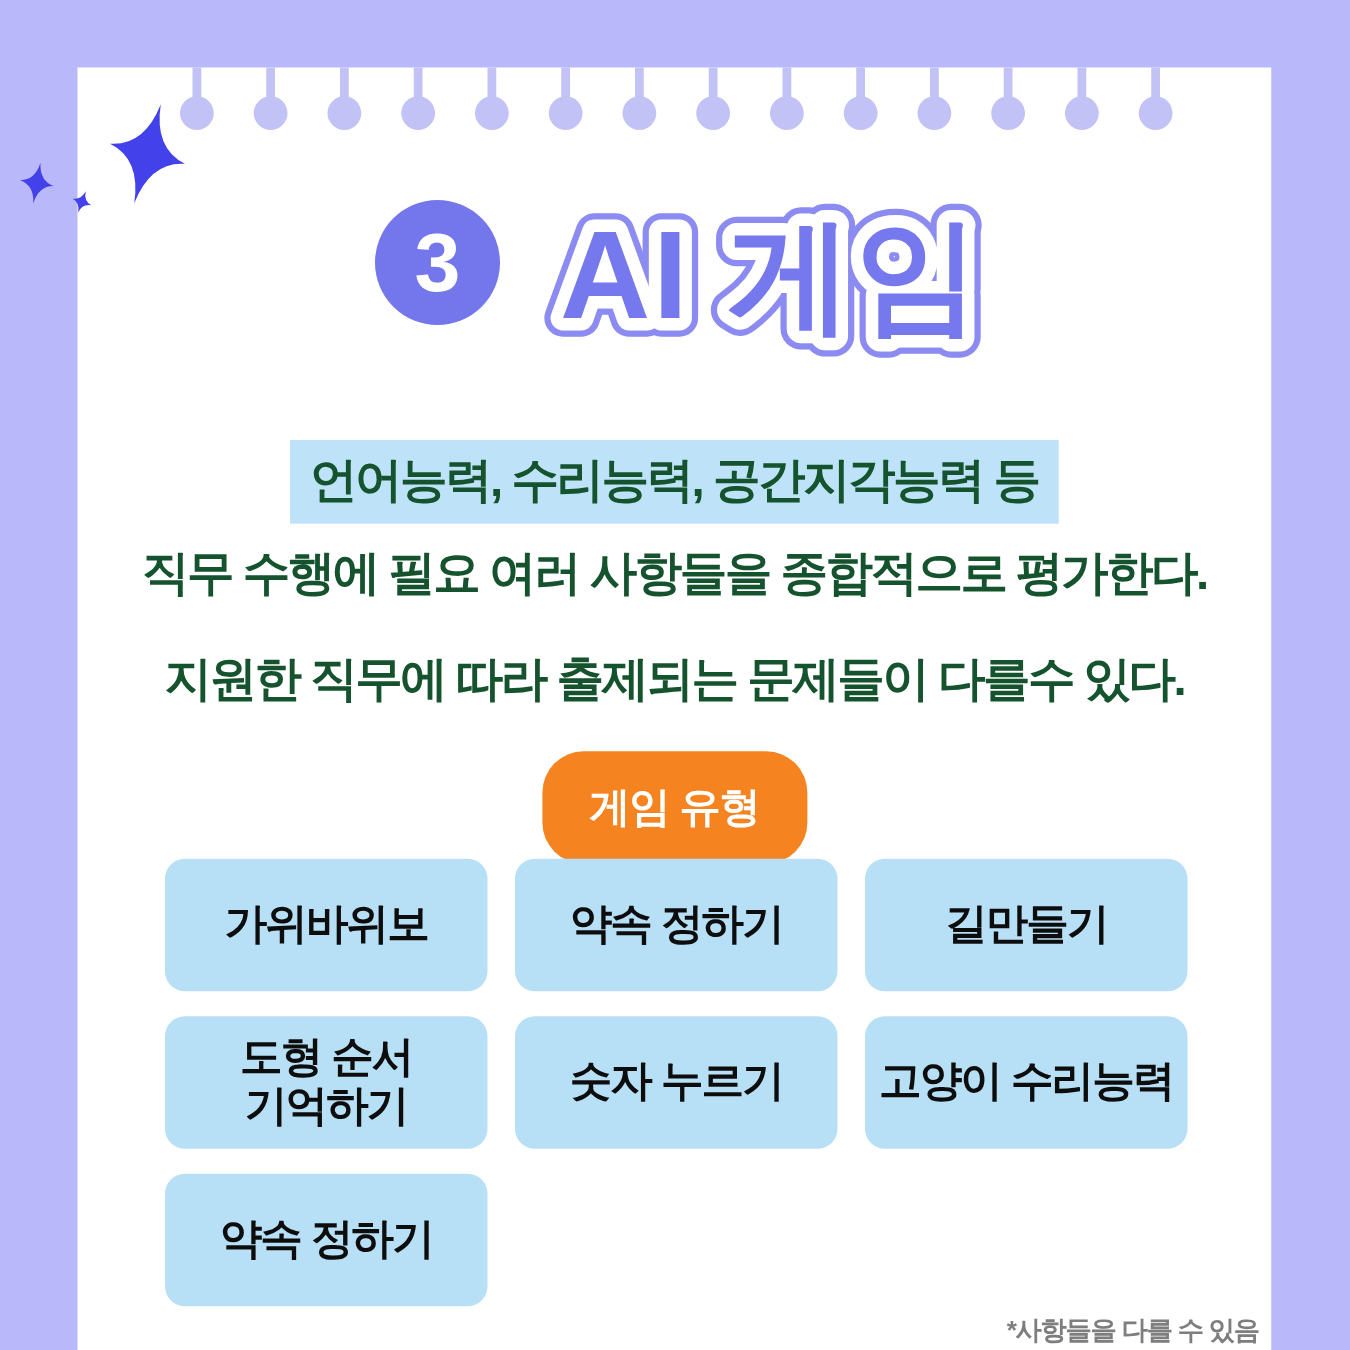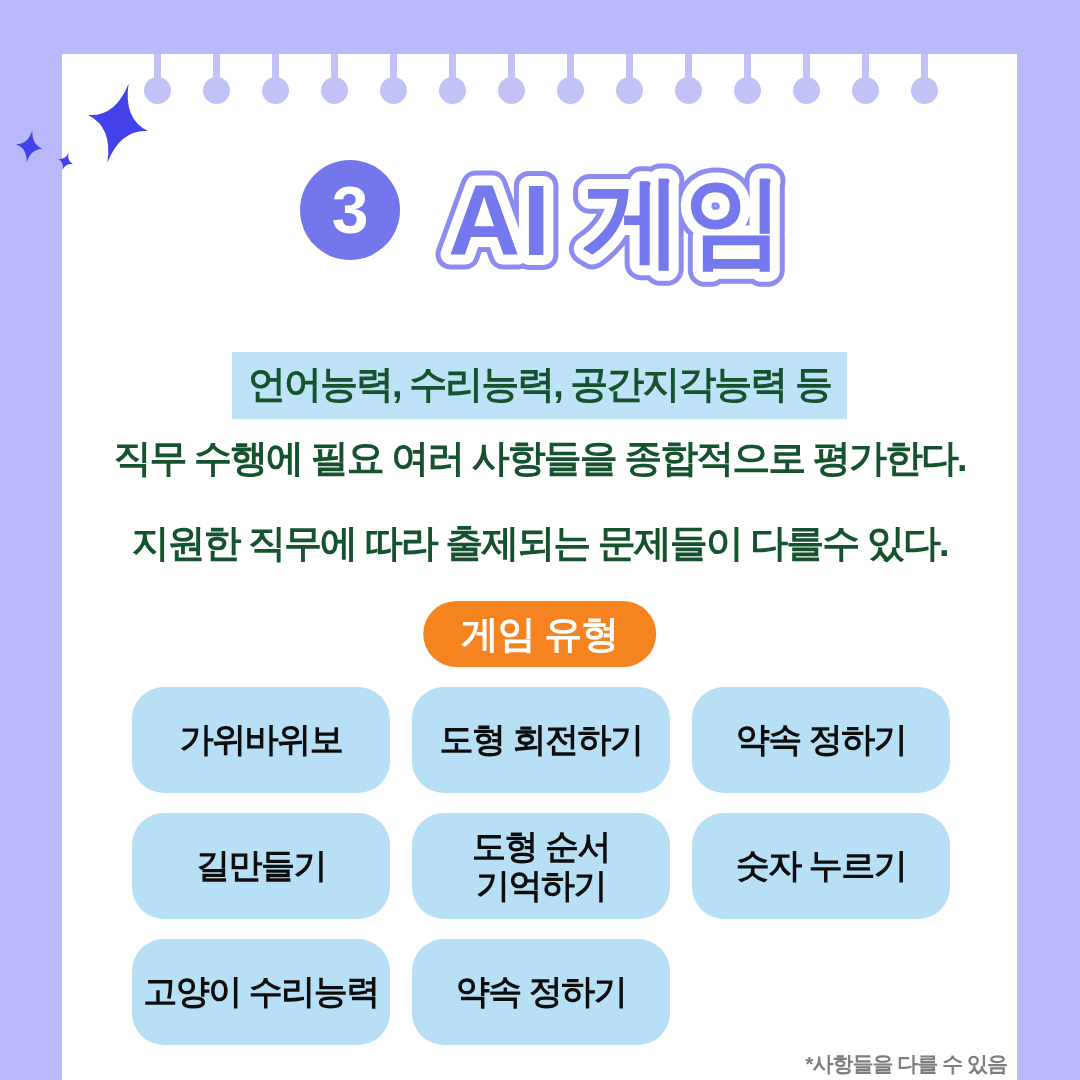--- a/index.html
+++ b/index.html
@@ -57,34 +57,34 @@
   .desc .ln{
     font-size:38px;letter-spacing:-2px;white-space:nowrap;
   }
   .desc .ln.l2{margin-top:14px;}
   .desc .ln.l3{margin-top:34px;}
   
   .badge{
     position:absolute;left:50%;top:547px;transform:translateX(-50%);
     height:66px;border-radius:33px;
     background:#f5831f;color:#ffffff;
-    font-size:38px;font-weight:bold;letter-spacing:-1px;
+    font-size:33px;font-weight:bold;letter-spacing:-1px;
     display:flex;align-items:center;justify-content:center;
-    padding:0 38px;white-space:nowrap;
+    padding:12px 38px;white-space:nowrap;
   }
   
   .grid{
     position:absolute;left:70px;top:633px;
     display:grid;
     grid-template-columns:repeat(3,258px);
     grid-auto-rows:106px;
     gap:20px 22px;
   }
   .cell{
-    background:#b7e0f6;border-radius:32px;
+    background:#b7e0f6;border-radius:16px;
     display:flex;align-items:center;justify-content:center;
     font-size:34px;font-weight:bold;color:#0d0d0d;
     letter-spacing:-1.5px;text-align:center;
     white-space:pre-line;line-height:1.15;
   }
   
   .footnote{
     position:absolute;right:10px;top:996px;
     font-size:21px;font-weight:bold;color:#7e7e7e;
     letter-spacing:-1px;white-space:nowrap;
@@ -168,21 +168,20 @@
     <div class="desc">
       <span class="hl">언어능력, 수리능력, 공간지각능력 등</span>
       <span class="ln l2">직무 수행에 필요 여러 사항들을 종합적으로 평가한다.</span>
       <span class="ln l3">지원한 직무에 따라 출제되는 문제들이 다를수 있다.</span>
     </div>
 
     <div class="badge">게임 유형</div>
 
     <div class="grid">
       <div class="cell">가위바위보</div>
-      <div class="cell">도형 회전하기</div>
       <div class="cell">약속 정하기</div>
       <div class="cell">길만들기</div>
       <div class="cell">도형 순서
 기억하기</div>
       <div class="cell">숫자 누르기</div>
       <div class="cell">고양이 수리능력</div>
       <div class="cell">약속 정하기</div>
     </div>
 
     <div class="footnote">*사항들을 다를 수 있음</div>

